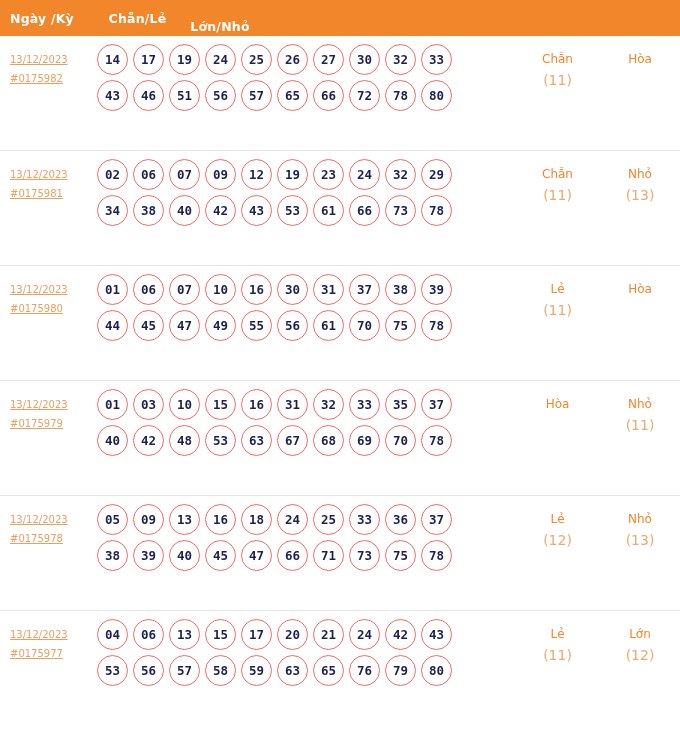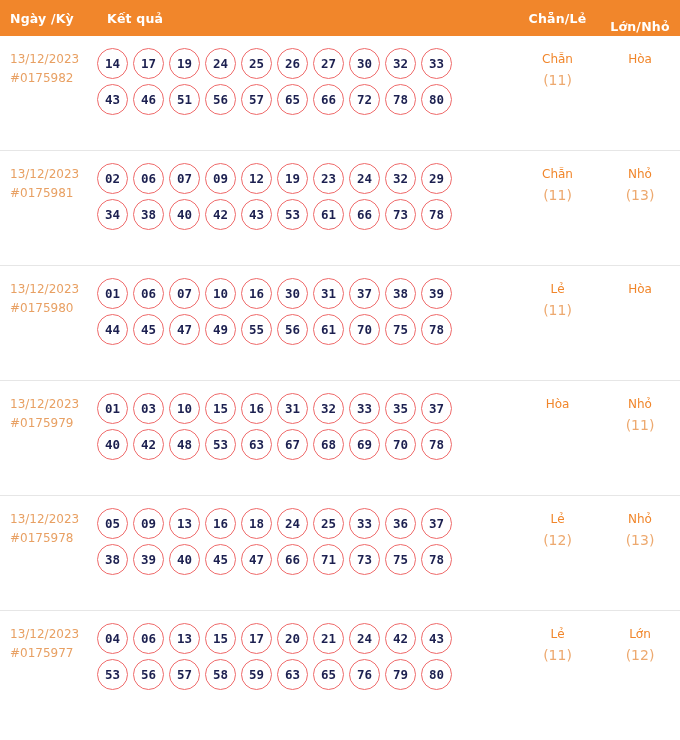--- a/index.html
+++ b/index.html
@@ -52,29 +52,30 @@
     box-sizing: border-box;
     background: #ffffff;
   }
   .row:last-child { height: 130px; }
 
   .cell-date {
     width: 95px;
     padding: 14px 0 0 10px;
     box-sizing: border-box;
     color: #e8a063;
-    font-size: 12px;
+    font-size: 10px;
     line-height: 19px;
+    text-decoration: underline;
   }
   .cell-date .d2 { display: block; }
 
   .cell-result {
     width: 420px;
-    box-sizing: border-box;
-    margin-top: 12px;
+    padding-top: 8px;
+    box-sizing: border-box;
   }
   .num-line {
     display: flex;
     gap: 5px;
     padding-left: 2px;
     margin-bottom: 5px;
   }
   .ball {
     width: 31px;
     height: 31px;
@@ -105,21 +106,20 @@
   .cnt { display: block; color: #eda96f; font-size: 14px; }
   .cnt:empty { display: none; }
 </style>
 </head>
 <body>
 
 <div class="table">
 
   <div class="thead">
     <div class="th th-date">Ngày /Kỳ</div>
-    <div class="th th-result">Kết quả</div>
     <div class="th th-oe">Chẵn/Lẻ</div>
     <div class="th th-bs">Lớn/Nhỏ</div>
   </div>
 
   <div class="tbody" id="tbody">
       <div class="row">
         <div class="cell-date"><span>13/12/2023</span><span class="d2">#0175982</span></div>
         <div class="cell-result">
           <div class="num-line">
             <div class="ball">14</div>

